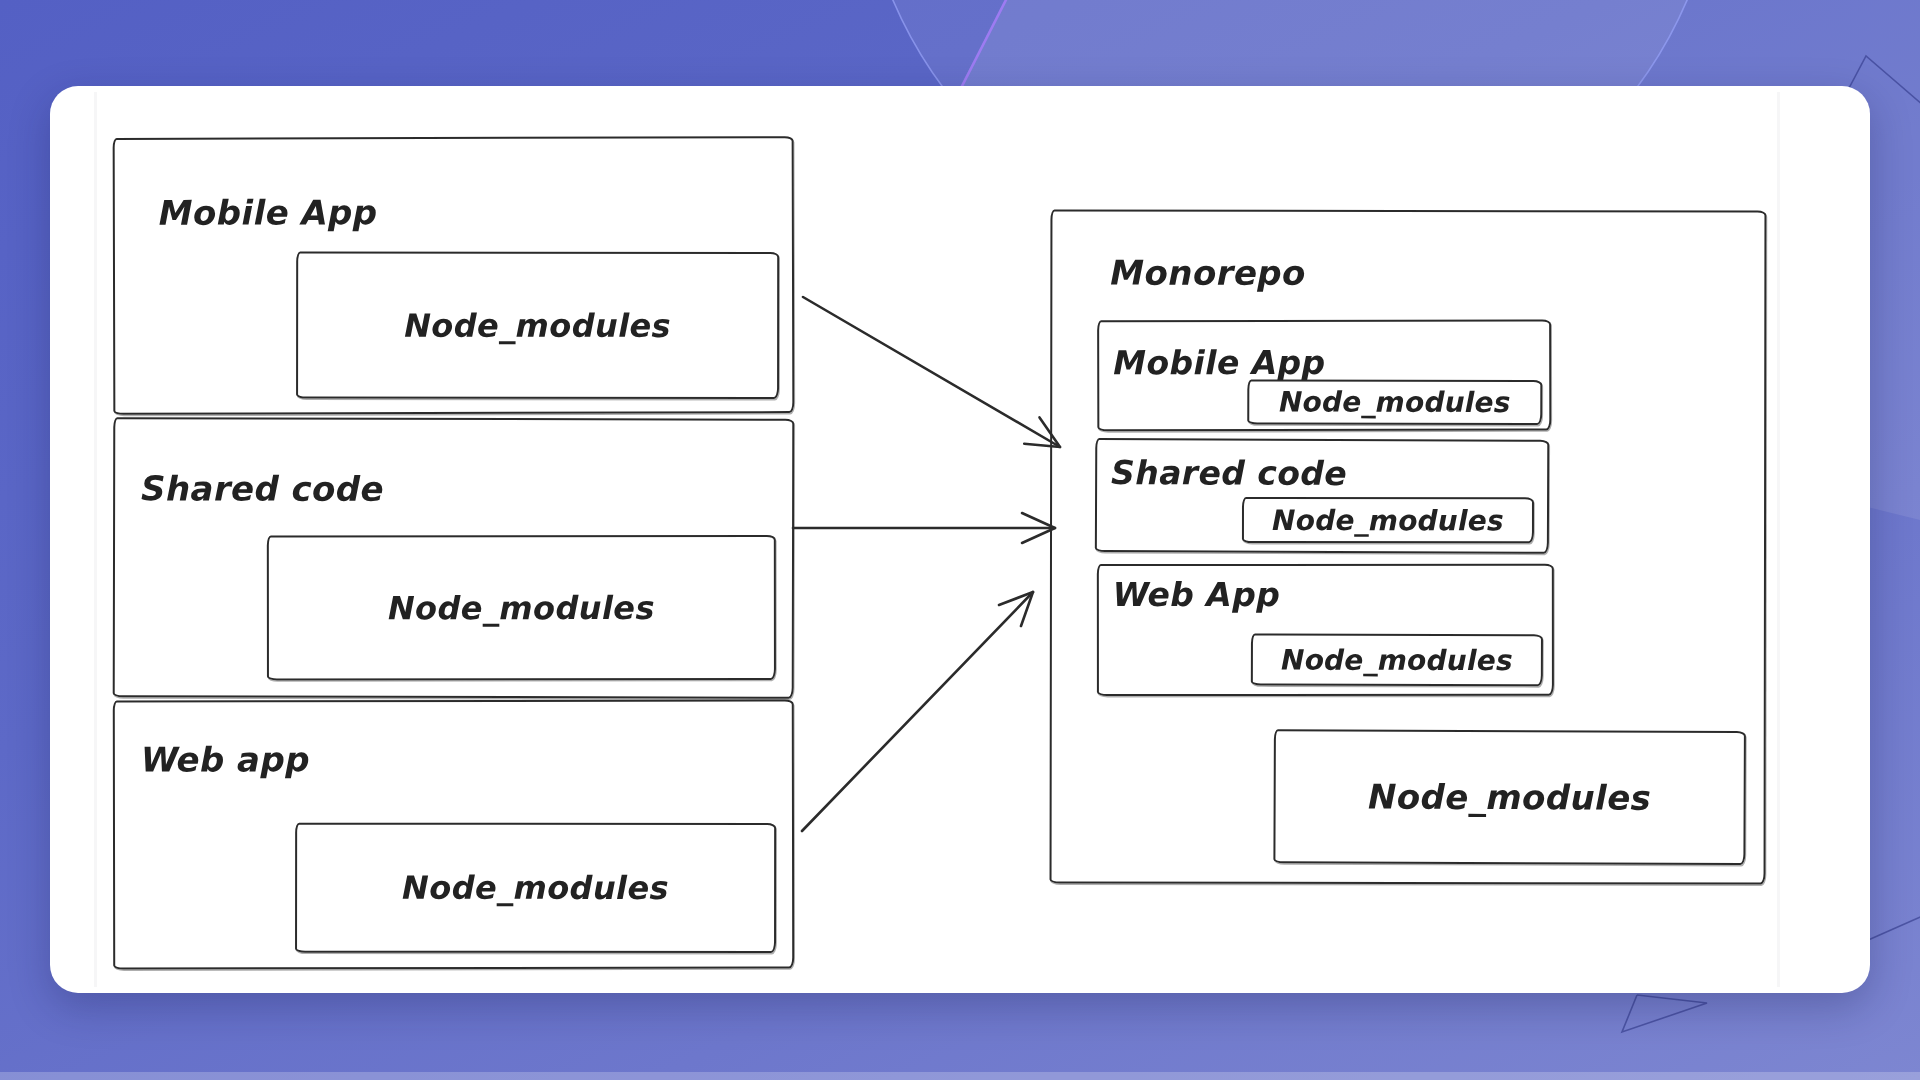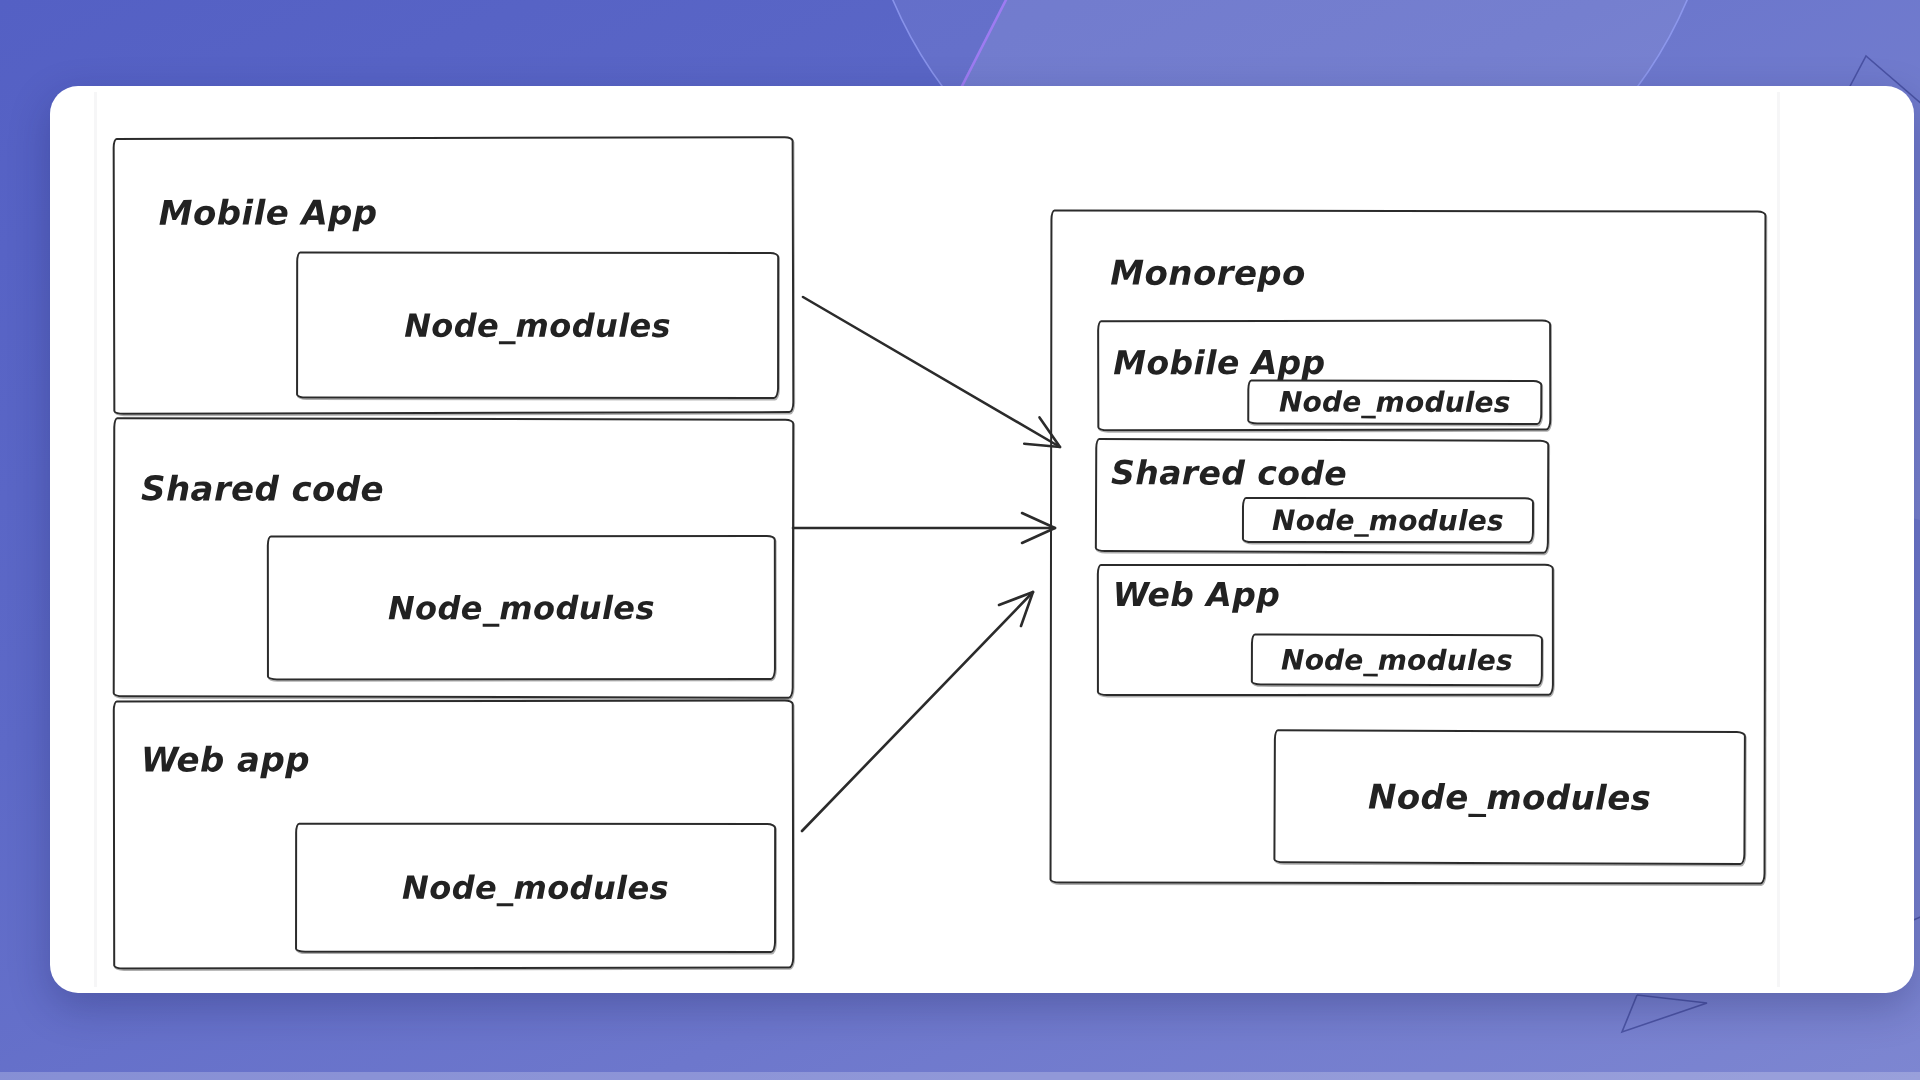--- a/index.html
+++ b/index.html
@@ -6,21 +6,21 @@
   #stage{
     position:relative;width:1920px;height:1080px;overflow:hidden;
     background:linear-gradient(155deg,#5460c4 0%,#5d69c7 38%,#6d77cc 70%,#7d86d1 100%);
   }
   .bg-decor{position:absolute;inset:0;width:1920px;height:1080px;display:block;}
   .canvas{
     position:absolute;left:50px;top:86px;width:1820px;height:907px;
     background:#ffffff;border-radius:28px;
     box-shadow:0 14px 40px rgba(20,25,80,.28);
     font-family:"DejaVu Sans",sans-serif;font-style:italic;font-weight:700;
-    color:#222222;letter-spacing:.4px;padding-left:44px;
+    color:#222222;letter-spacing:.4px;
   }
   .seam{position:absolute;top:6px;bottom:6px;width:3px;background:rgba(40,40,60,.045);}
   .box{
     position:absolute;border:2.4px solid #2b2b2b;background:transparent;
     border-radius:4px 9px 5px 10px / 10px 5px 11px 4px;
     box-shadow:.8px 1.4px 0 rgba(43,43,43,.38);
     transform:rotate(var(--rot,0deg));
   }
   .lbl{position:absolute;line-height:1;font-size:34px;white-space:nowrap;}
   .nodebox{display:flex;align-items:center;justify-content:center;font-size:32px;}

